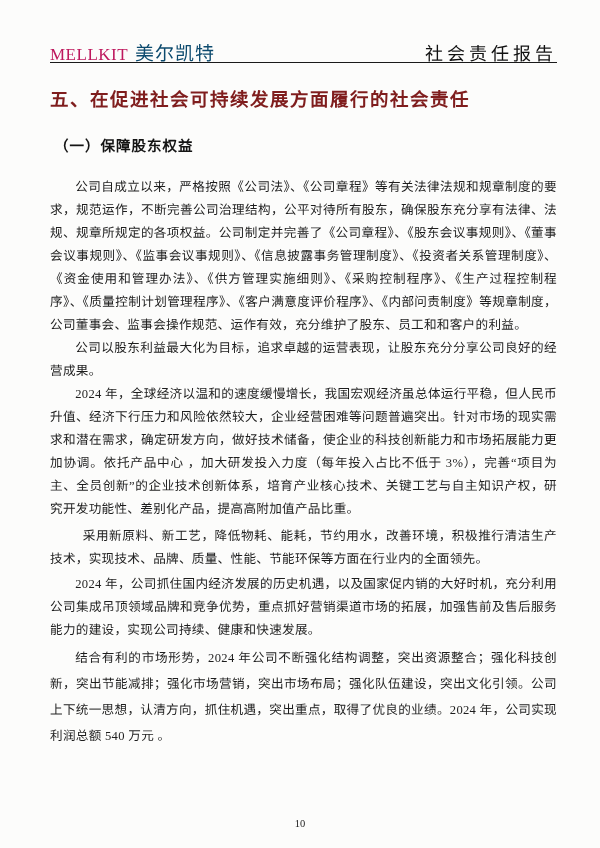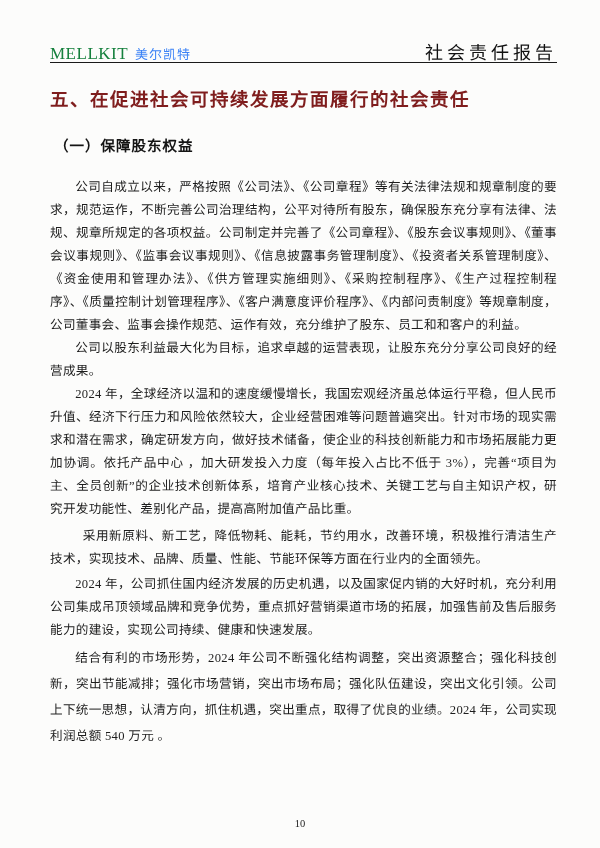--- a/index.html
+++ b/index.html
@@ -23,26 +23,26 @@
     top: 38px;
     display: flex;
     justify-content: space-between;
     align-items: baseline;
   }
   .header-left { white-space: nowrap; }
   .logo-en {
     font-family: "Liberation Serif", "DejaVu Serif", serif;
     font-size: 17px;
     letter-spacing: 0.5px;
-    color: #15803d;
+    color: #be185d;
   }
   .logo-cn {
     font-family: "Liberation Sans", "DejaVu Sans", sans-serif;
-    font-size: 13px;
-    color: #3b82f6;
+    font-size: 19px;
+    color: #0c4a6e;
     margin-left: 7px;
     letter-spacing: 1px;
   }
   .header-right {
     font-family: "Liberation Serif", "DejaVu Serif", serif;
     font-size: 18px;
     letter-spacing: 4px;
     color: #111;
   }
   .header-rule {

